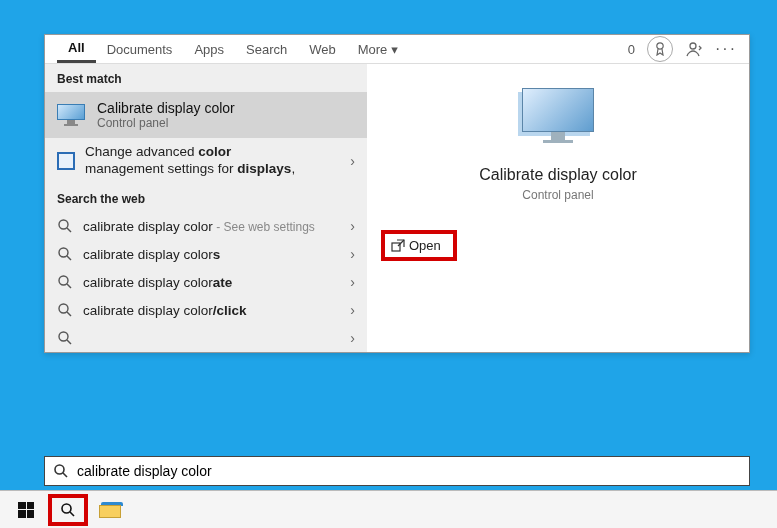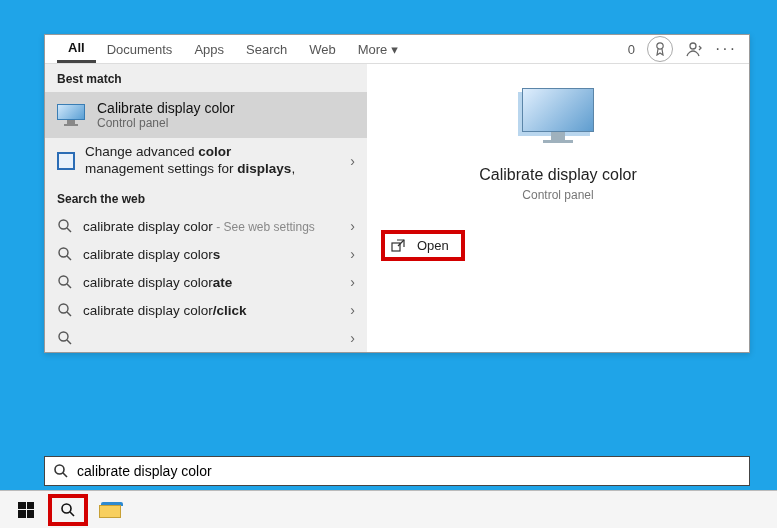--- a/index.html
+++ b/index.html
@@ -62,21 +62,21 @@
   .right-col { flex:1; display:flex; flex-direction:column; align-items:center; padding-top:24px;}
   .monitor-big{width:72px;height:60px;position:relative;margin-bottom:18px;}
   .monitor-big .scr{width:72px;height:44px;border:1px solid #5b85a8;background:linear-gradient(135deg,#dfeefd,#5f9dcf);box-shadow:-4px 4px 0 #b9d6ee;}
   .monitor-big .std{width:14px;height:8px;background:#9fb1bd;margin:0 auto;}
   .monitor-big .bse{width:30px;height:3px;background:#9fb1bd;margin:0 auto;}
   .right-title{font-size:16px;color:#222;margin-bottom:4px;}
   .right-sub{font-size:12px;color:#777;margin-bottom:28px;}
   .open-row{
     align-self:flex-start; margin-left:14px;
     border:4px solid #d30000; padding:4px 12px 4px 6px;
-    display:flex; align-items:center; gap:12px;
+    display:flex; align-items:center; gap:4px;
     font-size:13px; cursor:pointer;color:#222;
   }
   .open-ic{width:14px;height:14px;}
   .open-ic svg{display:block;}
 
   .search-input-row{
     position:absolute; left:44px; top:456px;
     width:706px; height:30px;
     background:#fff; border:1px solid #444;
     display:flex; align-items:center; padding:0 8px; gap:8px;

